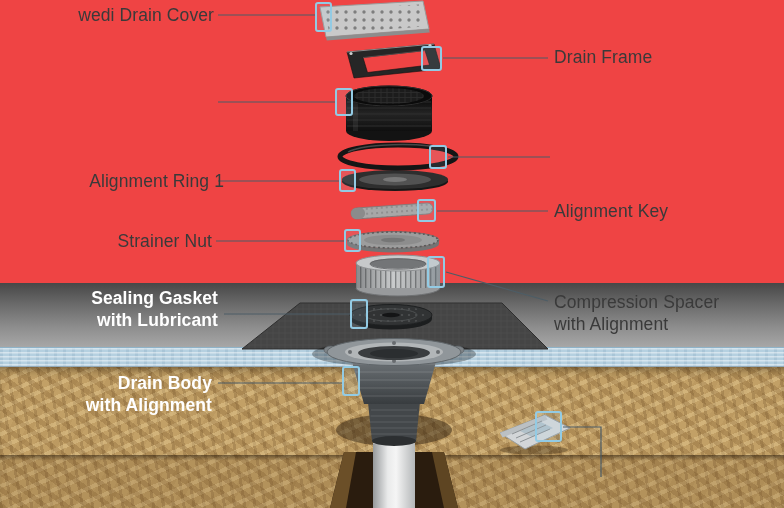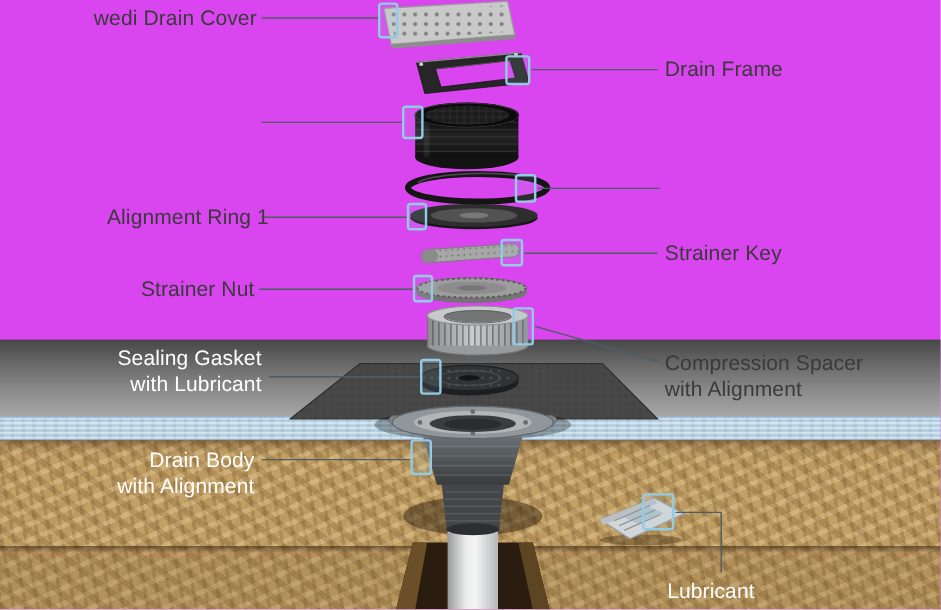--- a/index.html
+++ b/index.html
@@ -1,18 +1,18 @@
 <!DOCTYPE html>
 <html><head>
 <meta charset="utf-8">
 <style>
   html,body { margin:0; padding:0; background:#ffffff; }
   .stage {
     position:relative; width:784px; height:508px; overflow:hidden;
-    background:#d946ef;
+    background:#ef4444;
     font-family:"Liberation Sans","DejaVu Sans",sans-serif;
   }
   .layer { position:absolute; left:0; width:100%; }
   #mortar-band {
     top:283px; height:64px;
     background:linear-gradient(180deg,#474747 0%,#6c6c6c 35%,#8e8e8e 70%,#a7a7a7 100%);
   }
   #board-layer {
     top:347px; height:20px; box-sizing:border-box;
     background-color:#b5d0e0;
@@ -34,21 +34,21 @@
   #wood-seam { top:455px; height:6px; background:linear-gradient(180deg, rgba(35,22,8,0.55), rgba(120,85,40,0.15)); }
   #wood-lower { top:461px; height:47px; background:rgba(105,75,35,0.16); }
 
   svg.gfx { position:absolute; left:0; top:0; pointer-events:none; }
   .leader { stroke:#4d5d66; stroke-width:1.2; fill:none; }
 
   .label {
     position:absolute; font-size:17.5px; line-height:22px;
     color:#3a3a3a; white-space:pre-line; letter-spacing:0.1px;
   }
-  .label.light { color:#ffffff; }
+  .label.light { color:#ffffff;font-weight:bold; }
   .label.right { text-align:right; }
 
   .callout {
     position:absolute; box-sizing:border-box;
     border:2px solid #93cbe4; border-radius:3px;
     background:rgba(170,215,240,0.12);
   }
 </style>
 </head>
 <body>
@@ -240,23 +240,22 @@
   <div class="callout" style="left:417px;top:199px;width:19px;height:23px"></div>
   <div class="callout" style="left:344px;top:229px;width:17px;height:23px"></div>
   <div class="callout" style="left:427px;top:256px;width:18px;height:32px"></div>
   <div class="callout" style="left:350px;top:299px;width:18px;height:30px"></div>
   <div class="callout" style="left:342px;top:366px;width:18px;height:30px"></div>
   <div class="callout" style="left:535px;top:411px;width:27px;height:31px"></div>
 
   <div class="label right" style="left:28px;top:4px;width:186px">wedi Drain Cover</div>
   <div class="label" style="left:554px;top:46px;width:160px">Drain Frame</div>
   <div class="label right" style="left:56px;top:170px;width:168px">Alignment Ring 1</div>
-  <div class="label" style="left:554px;top:200px;width:140px">Strainer Key</div>
+  <div class="label" style="left:554px;top:200px;width:140px">Alignment Key</div>
   <div class="label right" style="left:62px;top:230px;width:150px">Strainer Nut</div>
   <div class="label" style="left:554px;top:291px;width:190px">Compression Spacer
 with Alignment</div>
   <div class="label right light" style="left:38px;top:287px;width:180px">Sealing Gasket
 with Lubricant</div>
   <div class="label right light" style="left:38px;top:372px;width:174px">Drain Body
 with Alignment</div>
-  <div class="label light" style="left:556px;top:481px;width:120px">Lubricant</div>
 
 </div>
 
 </body></html>

